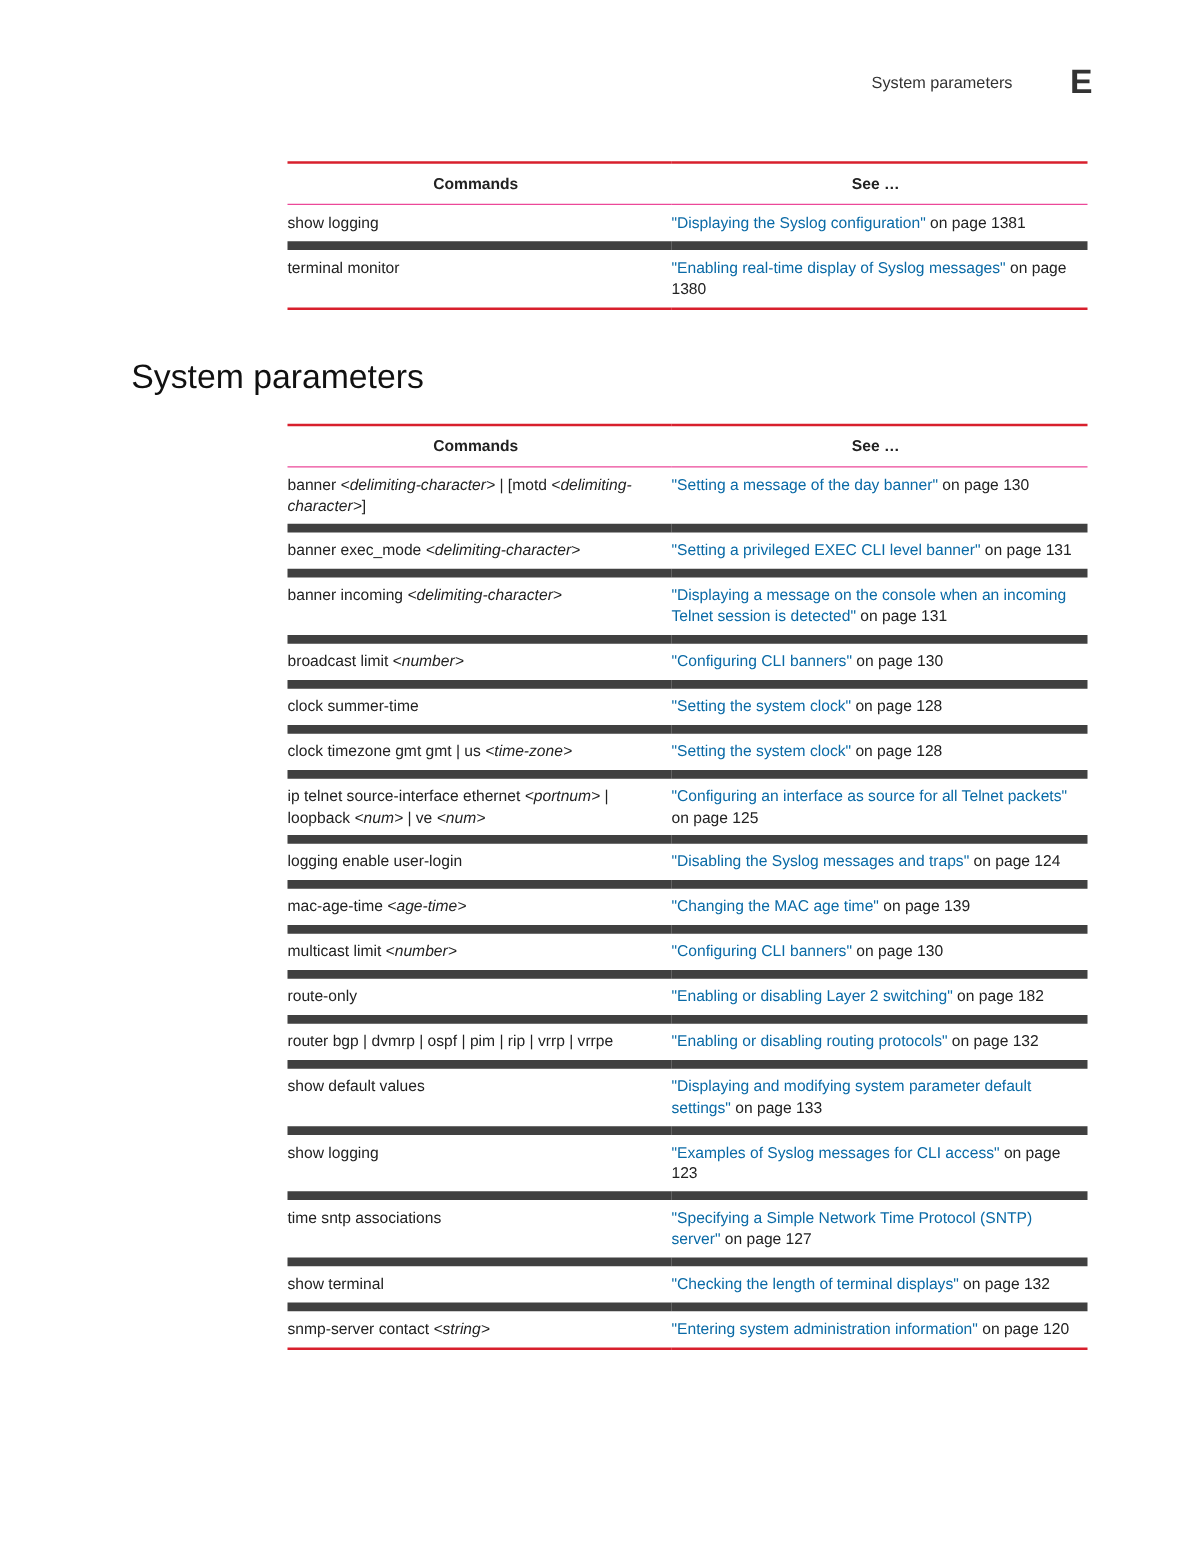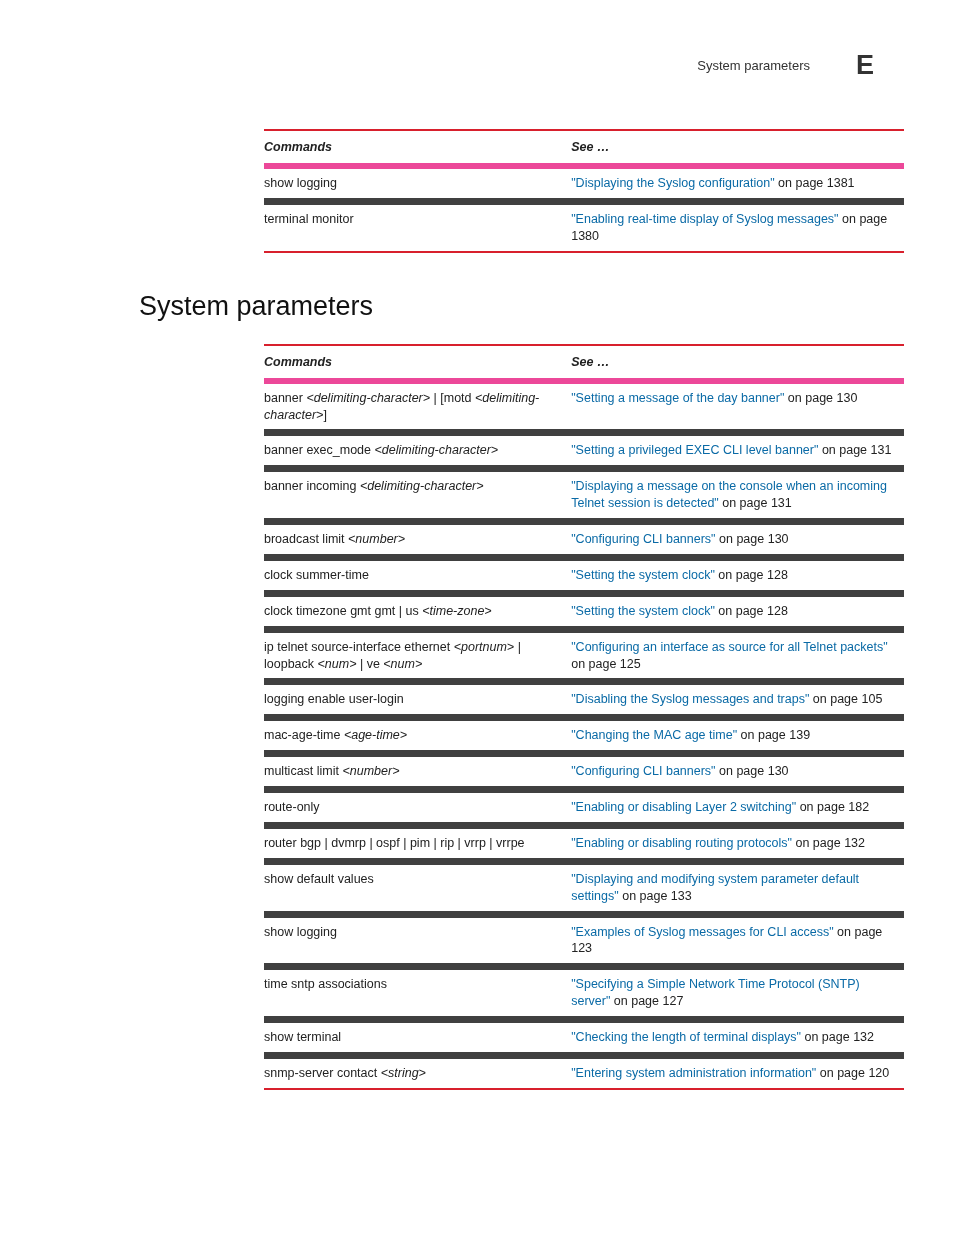--- a/index.html
+++ b/index.html
@@ -7,21 +7,20 @@
     padding: 0;
     background: #fff;
     font-family: Arial, Helvetica, sans-serif;
     font-size: 13px;
     color: #222;
     width: 954px;
   }
   .page {
     padding: 50px 80px 60px 105px;
     box-sizing: border-box;
-    margin-left: 34px;
   }
   .page-header {
     display: flex;
     justify-content: flex-end;
     align-items: center;
     margin-bottom: 48px;
   }
   .header-title {
     font-size: 13px;
     color: #333;
@@ -41,26 +40,25 @@
   table.cmd-table {
     width: 640px;
     margin-left: 125px;
     border-collapse: collapse;
     border-top: 2px solid #d8202d;
     border-bottom: 2px solid #d8202d;
     font-size: 12.5px;
     margin-bottom: 38px;
   }
   table.cmd-table thead th {
-    text-align: left;
+    text-align: center;
     font-weight: bold;
     padding: 9px 6px 9px 0;
-    border-bottom: 6px solid #ec4899;
+    border-bottom: 1px solid #ec4899;
     vertical-align: top;
-    font-style: italic;
   }
   table.cmd-table td {
     vertical-align: top;
     padding: 6px 6px 6px 0;
     line-height: 1.35;
     border-bottom: 7px solid #404040;
   }
   table.cmd-table tbody tr:last-child td {
     border-bottom: none;
   }
@@ -133,21 +131,21 @@
         <tr>
           <td class="cmd">clock timezone  gmt gmt | us <i>&lt;time-zone&gt;</i></td>
           <td class="see-cell"><span class="link">"Setting the system clock"</span><span class="suffix"> on page 128</span></td>
         </tr>
         <tr>
           <td class="cmd">ip telnet source-interface ethernet <i>&lt;portnum&gt;</i> | loopback <i>&lt;num&gt;</i> | ve <i>&lt;num&gt;</i></td>
           <td class="see-cell"><span class="link">"Configuring an interface as source for all Telnet packets"</span><span class="suffix"> on page 125</span></td>
         </tr>
         <tr>
           <td class="cmd">logging enable user-login</td>
-          <td class="see-cell"><span class="link">"Disabling the Syslog messages and traps"</span><span class="suffix"> on page 105</span></td>
+          <td class="see-cell"><span class="link">"Disabling the Syslog messages and traps"</span><span class="suffix"> on page 124</span></td>
         </tr>
         <tr>
           <td class="cmd">mac-age-time <i>&lt;age-time&gt;</i></td>
           <td class="see-cell"><span class="link">"Changing the MAC age time"</span><span class="suffix"> on page 139</span></td>
         </tr>
         <tr>
           <td class="cmd">multicast limit <i>&lt;number&gt;</i></td>
           <td class="see-cell"><span class="link">"Configuring CLI banners"</span><span class="suffix"> on page 130</span></td>
         </tr>
         <tr>

